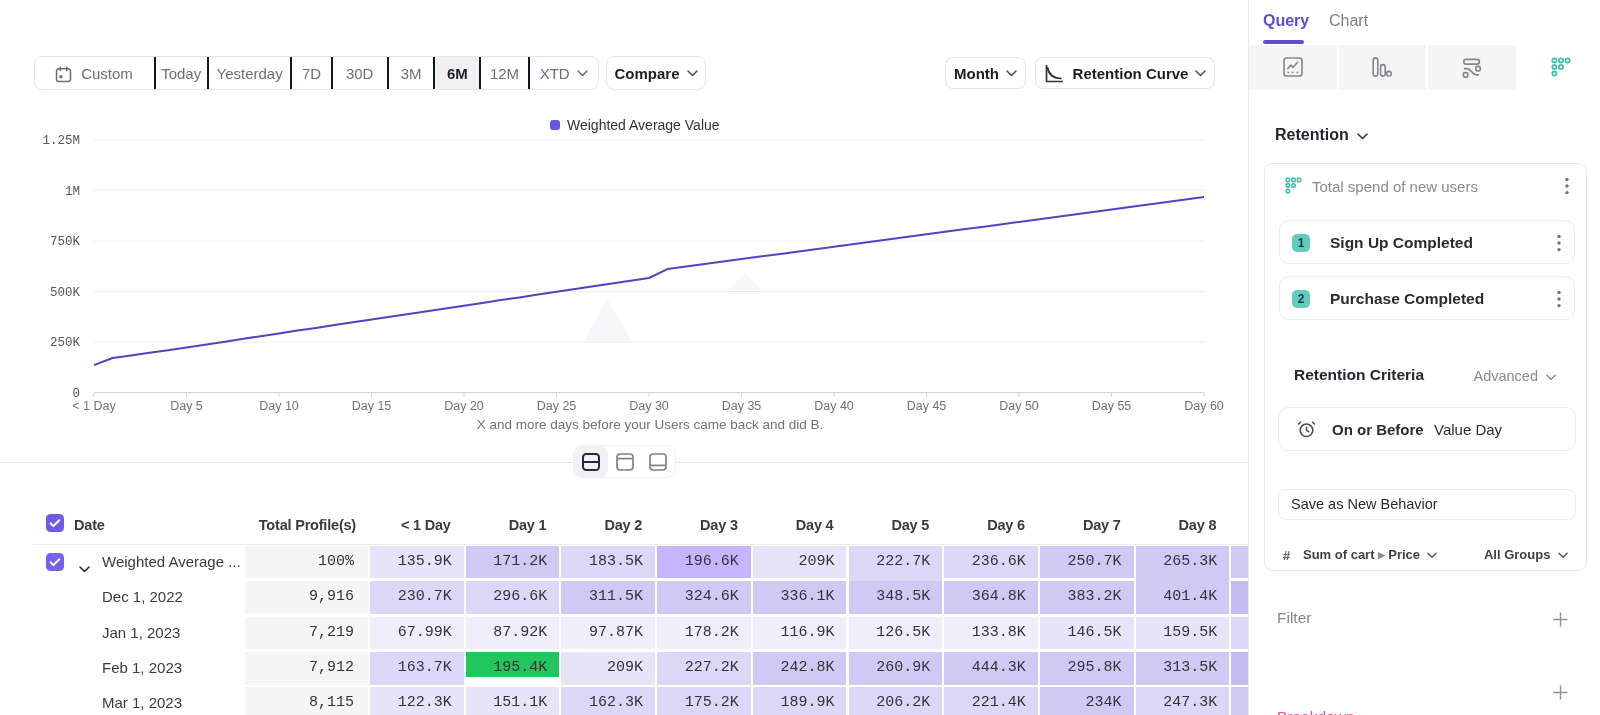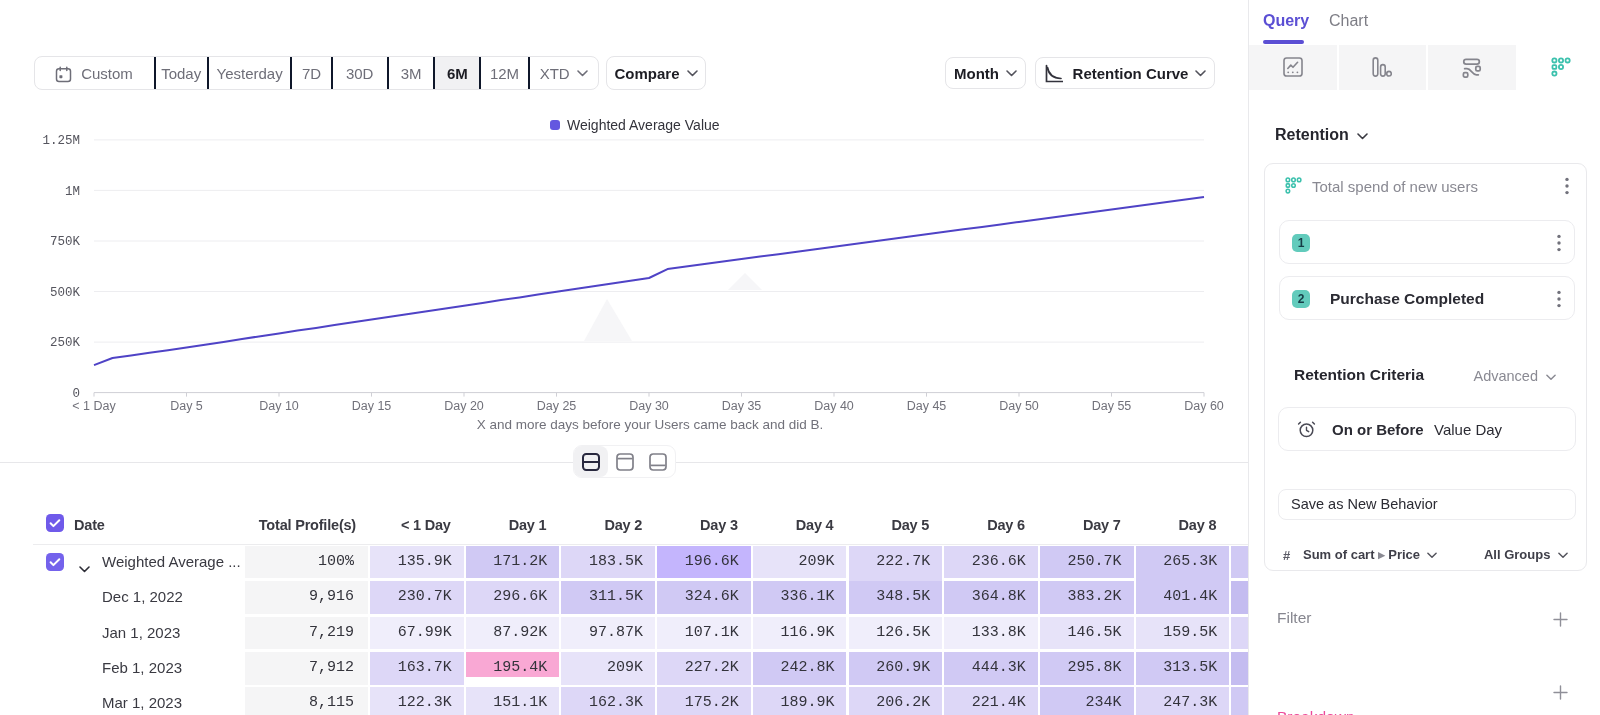--- a/index.html
+++ b/index.html
@@ -205,31 +205,31 @@
       <div class="hcell mono" style="left:848.5px;top:581.2px;height:32.6px;line-height:32.6px;background:#d0c9f4">348.5K</div>
       <div class="hcell mono" style="left:944.2px;top:581.2px;height:32.6px;line-height:32.6px;background:#d0c9f4">364.8K</div>
       <div class="hcell mono" style="left:1039.9px;top:581.2px;height:32.6px;line-height:32.6px;background:#d0c9f4">383.2K</div>
       <div class="hcell mono" style="left:1135.6px;top:581.2px;height:32.6px;line-height:32.6px;background:#d0c9f4">401.4K</div>
       <div class="hcell mono" style="left:1231.3px;top:581.2px;height:32.6px;line-height:32.6px;background:#c4bcf0"></div>
       <div class="dlab" style="left:102px;top:616.6px;line-height:32.6px">Jan 1, 2023</div>
       <div class="pcell mono" style="left:245px;top:616.6px;height:32.6px;line-height:32.6px">7,219</div>
       <div class="hcell mono" style="left:370.0px;top:616.6px;height:32.6px;line-height:32.6px;background:#f0eefb">67.99K</div>
       <div class="hcell mono" style="left:465.7px;top:616.6px;height:32.6px;line-height:32.6px;background:#f0eefb">87.92K</div>
       <div class="hcell mono" style="left:561.4px;top:616.6px;height:32.6px;line-height:32.6px;background:#f0eefb">97.87K</div>
-      <div class="hcell mono" style="left:657.1px;top:616.6px;height:32.6px;line-height:32.6px;background:#f0eefb">107.1K</div>
+      <div class="hcell mono" style="left:657.1px;top:616.6px;height:32.6px;line-height:32.6px;background:#f0eefb">178.2K</div>
       <div class="hcell mono" style="left:752.8px;top:616.6px;height:32.6px;line-height:32.6px;background:#f0eefb">116.9K</div>
       <div class="hcell mono" style="left:848.5px;top:616.6px;height:32.6px;line-height:32.6px;background:#f0eefb">126.5K</div>
       <div class="hcell mono" style="left:944.2px;top:616.6px;height:32.6px;line-height:32.6px;background:#f0eefb">133.8K</div>
       <div class="hcell mono" style="left:1039.9px;top:616.6px;height:32.6px;line-height:32.6px;background:#e7e3f9">146.5K</div>
       <div class="hcell mono" style="left:1135.6px;top:616.6px;height:32.6px;line-height:32.6px;background:#e7e3f9">159.5K</div>
       <div class="hcell mono" style="left:1231.3px;top:616.6px;height:32.6px;line-height:32.6px;background:#ddd7f7"></div>
       <div class="dlab" style="left:102px;top:652.0px;line-height:32.6px">Feb 1, 2023</div>
       <div class="pcell mono" style="left:245px;top:652.0px;height:32.6px;line-height:32.6px">7,912</div>
       <div class="hcell mono" style="left:370.0px;top:652.0px;height:32.6px;line-height:32.6px;background:#ddd7f7">163.7K</div>
-      <div class="hcell mono" style="left:465.7px;top:652.0px;height:25px;line-height:32.6px;background:#f9a8d4">195.4K</div>
+      <div class="hcell mono" style="left:465.7px;top:652.0px;height:25px;line-height:32.6px;background:#22c55e">195.4K</div>
       <div class="hcell mono" style="left:561.4px;top:652.0px;height:32.6px;line-height:32.6px;background:#e7e3f9">209K</div>
       <div class="hcell mono" style="left:657.1px;top:652.0px;height:32.6px;line-height:32.6px;background:#ddd7f7">227.2K</div>
       <div class="hcell mono" style="left:752.8px;top:652.0px;height:32.6px;line-height:32.6px;background:#d0c9f4">242.8K</div>
       <div class="hcell mono" style="left:848.5px;top:652.0px;height:32.6px;line-height:32.6px;background:#d0c9f4">260.9K</div>
       <div class="hcell mono" style="left:944.2px;top:652.0px;height:32.6px;line-height:32.6px;background:#d0c9f4">444.3K</div>
       <div class="hcell mono" style="left:1039.9px;top:652.0px;height:32.6px;line-height:32.6px;background:#d0c9f4">295.8K</div>
       <div class="hcell mono" style="left:1135.6px;top:652.0px;height:32.6px;line-height:32.6px;background:#d0c9f4">313.5K</div>
       <div class="hcell mono" style="left:1231.3px;top:652.0px;height:32.6px;line-height:32.6px;background:#c4bcf0"></div>
       <div class="dlab" style="left:102px;top:687.4px;line-height:32.6px">Mar 1, 2023</div>
       <div class="pcell mono" style="left:245px;top:687.4px;height:32.6px;line-height:32.6px">8,115</div>
@@ -301,20 +301,21 @@
 </svg></div>
     <div class="abs" style="left:47px;top:14px;font-size:15px;color:#898992;">Total spend of new users</div>
     <div class="abs" style="right:17px;top:13px;"><svg width="4" height="18" viewBox="0 0 4 18">
           <circle cx="2" cy="2.4" r="1.7" fill="#71717b"></circle>
           <circle cx="2" cy="9" r="1.7" fill="#71717b"></circle>
           <circle cx="2" cy="15.6" r="1.7" fill="#71717b"></circle>
         </svg></div>
 
     <div class="evrow" style="top:56px;">
         <div class="badge">1</div>
+        <div class="evlab">Sign Up Completed</div>
         <div class="kb"><svg width="4" height="18" viewBox="0 0 4 18">
             <circle cx="2" cy="2.4" r="1.7" fill="#71717b"></circle>
             <circle cx="2" cy="9" r="1.7" fill="#71717b"></circle>
             <circle cx="2" cy="15.6" r="1.7" fill="#71717b"></circle>
           </svg></div>
       </div>
     <div class="evrow" style="top:112px;">
         <div class="badge">2</div>
         <div class="evlab">Purchase Completed</div>
         <div class="kb"><svg width="4" height="18" viewBox="0 0 4 18">

